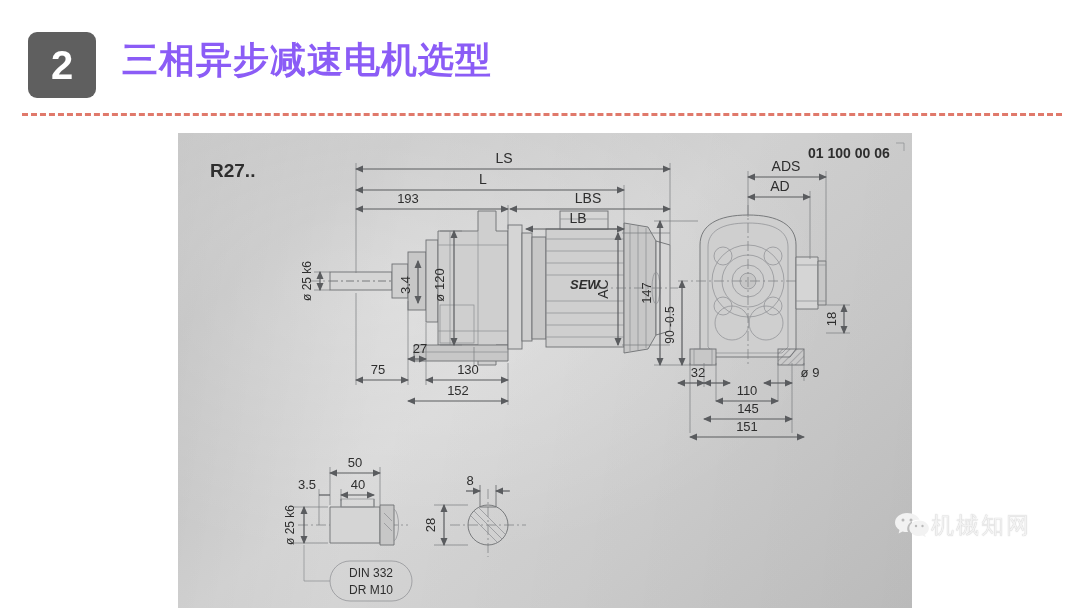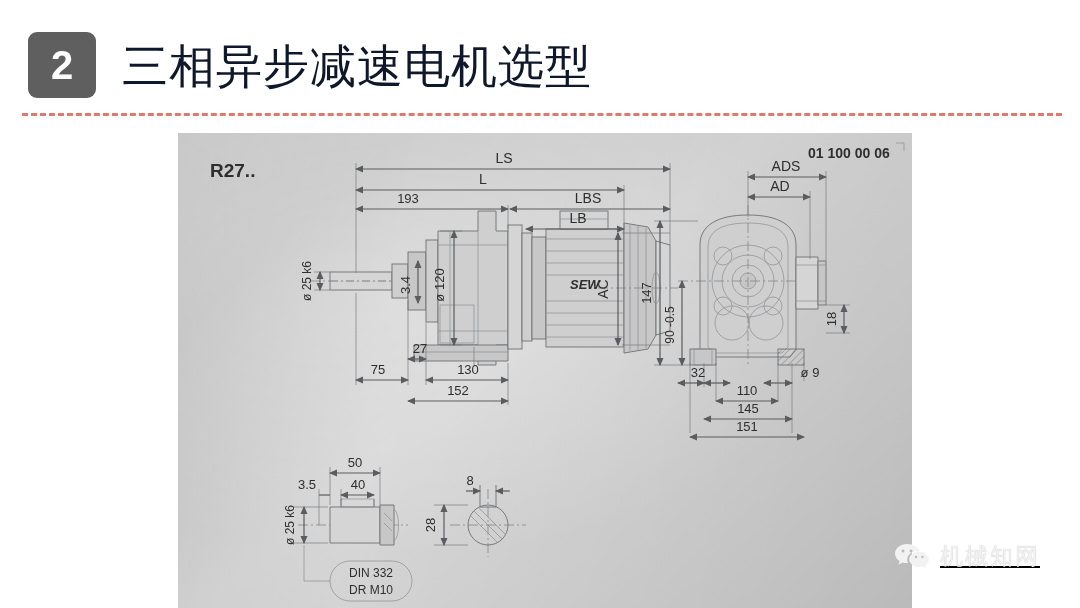--- a/index.html
+++ b/index.html
@@ -15,23 +15,24 @@
     position:absolute;left:28px;top:32px;width:68px;height:66px;
     background:#5f5f5f;border-radius:9px;
     display:flex;align-items:center;justify-content:center;
   }
   #section-badge span{
     color:#ffffff;font-size:40px;font-weight:bold;line-height:1;
     font-family:"Liberation Sans",sans-serif;
   }
   #slide-title{
     position:absolute;left:122px;top:36px;
-    font-size:46px;color:#0f172a;letter-spacing:1px;
+    font-size:36px;color:#8b5cf6;letter-spacing:1px;
     font-family:"Liberation Sans","DejaVu Sans",sans-serif;
     white-space:nowrap;
+    font-weight:bold;
   }
   #title-divider{
     position:absolute;left:22px;top:113px;width:1040px;height:0;
     border-top:3px dashed #e0796b;
   }
   
   #datasheet-photo{
     position:absolute;left:178px;top:133px;width:734px;height:475px;
     background:linear-gradient(140deg,#d2d2d2 0%,#c9c9c9 18%,#d7d7d7 45%,#cfcfcf 72%,#c4c4c4 100%);
     overflow:hidden;
@@ -42,21 +43,21 @@
                linear-gradient(100deg, rgba(0,0,0,0.06) 0%, rgba(0,0,0,0) 30%, rgba(0,0,0,0.05) 100%);
     pointer-events:none;
   }
   #drawing-svg{position:absolute;left:0;top:0;}
   .lbl{
     font-family:"Liberation Sans","DejaVu Sans",sans-serif;
     fill:#2e2e2e;
   }
   
   #watermark{
-    position:absolute;left:895px;top:541px;display:flex;align-items:center;gap:11px;text-decoration:underline;
+    position:absolute;left:895px;top:510px;display:flex;align-items:center;gap:2px;
   }
   #watermark .wm-text{
     font-size:23px;color:#f2f2f2;letter-spacing:2px;
     font-family:"Liberation Sans","DejaVu Sans",sans-serif;
     text-shadow:0 0 1px rgba(120,120,120,0.55);
   }
 </style>
 </head>
 <body>
 

